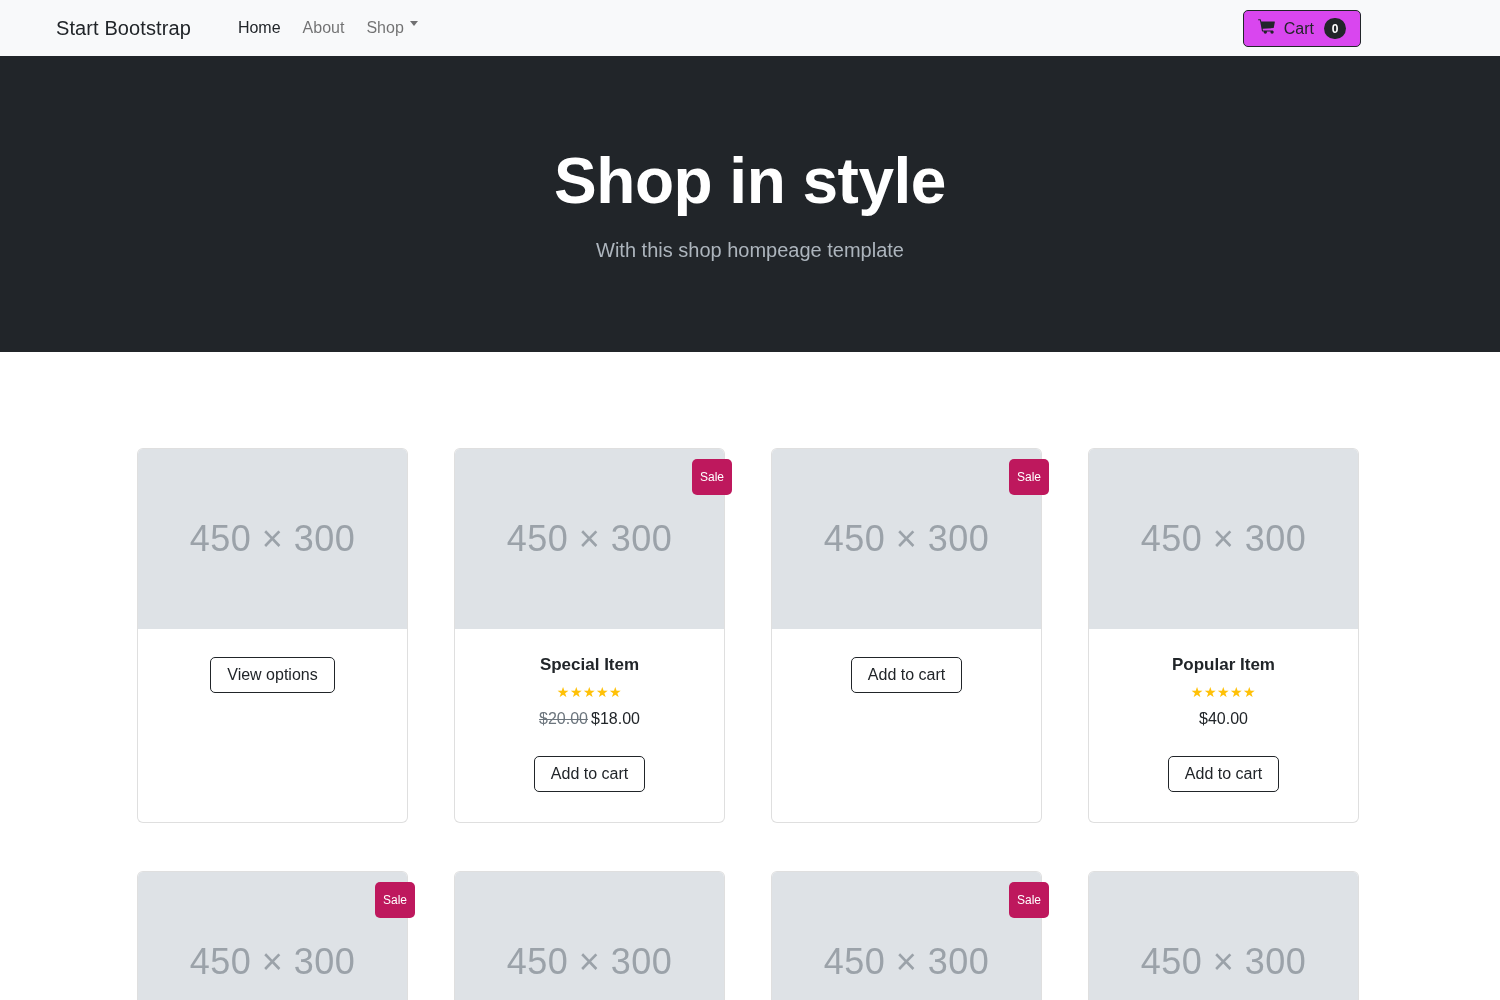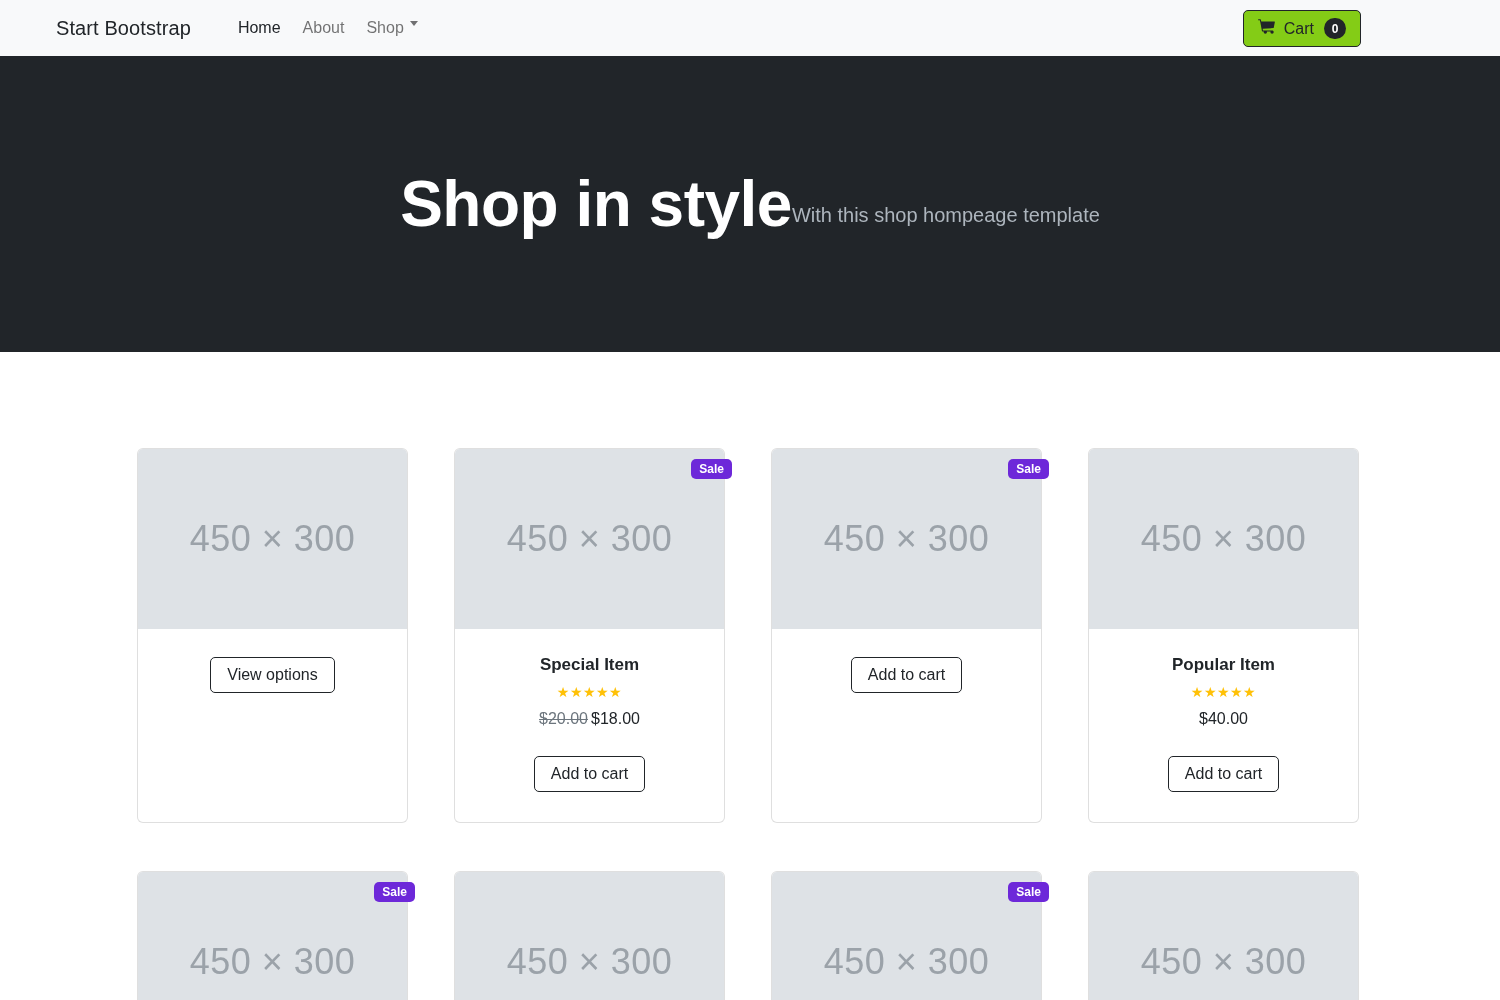--- a/index.html
+++ b/index.html
@@ -53,21 +53,21 @@
     position: absolute;
     right: 139px;
     top: 10px;
     height: 37px;
     display: flex;
     align-items: center;
     gap: 8px;
     padding: 0 14px;
     border: 1px solid #212529;
     border-radius: 5px;
-    background: #84cc16;
+    background: #d946ef;
     color: #212529;
     font-size: 16px;
     cursor: pointer;
   }
   .cart-icon { display: block; }
   .cart-badge {
     background: #212529;
     color: #fff;
     border-radius: 999px;
     font-size: 12px;
@@ -79,21 +79,21 @@
     justify-content: center;
     padding: 0 6px;
     margin-left: 2px;
   }
 
   
   .hero {
     background: #212529;
     height: 296px;
     display: flex;
-    flex-direction: row;
+    flex-direction: column;
     align-items: center;
     justify-content: center;
     text-align: center;
   }
   .hero-title {
     color: #ffffff;
     font-size: 64px;
     font-weight: bold;
     line-height: 1.1;
     letter-spacing: -0.5px;
@@ -138,25 +138,25 @@
   .img-label {
     color: #9ba2a9;
     font-size: 36px;
     font-weight: normal;
     letter-spacing: 0.5px;
   }
   .sale-badge {
     position: absolute;
     top: 10px;
     right: -8px;
-    background: #6d28d9;
+    background: #be185d;
     color: #fff;
     font-size: 12px;
-    font-weight: bold;
-    padding: 4px 8px;
+    font-weight: normal;
+    padding: 12px 8px;
     border-radius: 5px;
     line-height: 1;
   }
   .card-body {
     padding: 26px 16px 0 16px;
     text-align: center;
     flex: 1;
   }
   .card-title {
     font-size: 17px;

